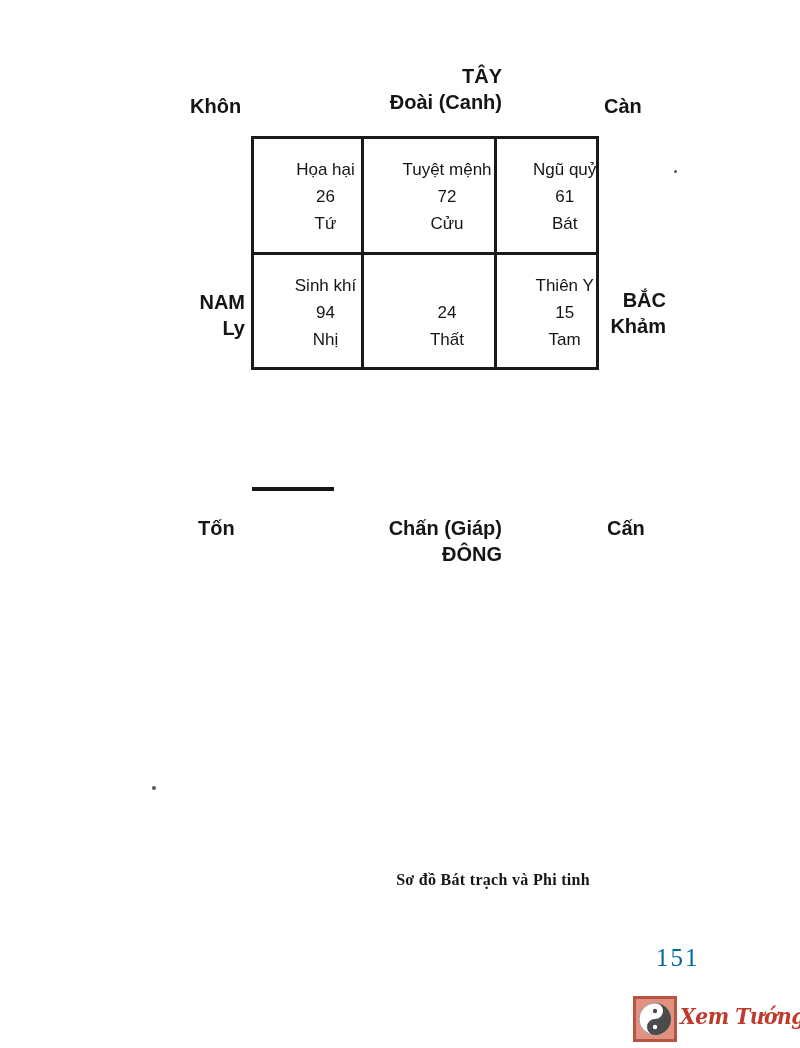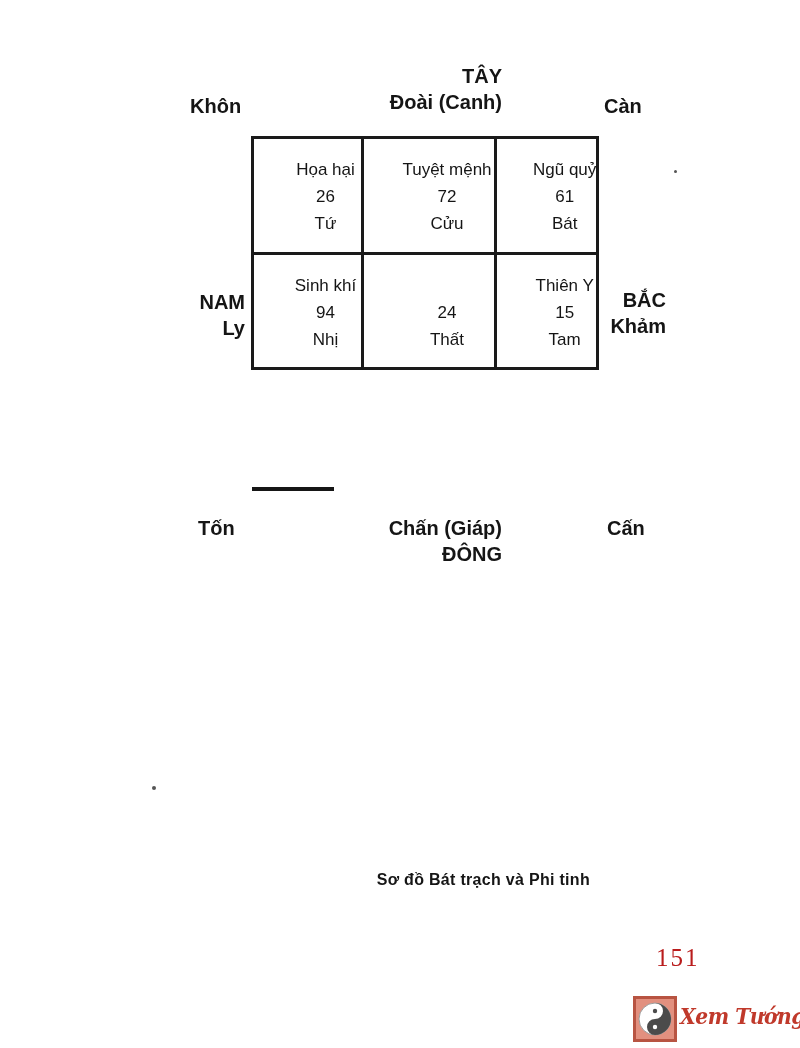--- a/index.html
+++ b/index.html
@@ -42,25 +42,25 @@
     padding:2px 0 0 0;
   }
   .c0{width:107px;} .c1{width:130px;} .c2{width:95px;}
   .r0 td{height:111px;} .r1 td{height:110px;} .r2 td{height:117px;}
   .ln{font-size:17px;line-height:27px;min-height:27px;white-space:nowrap;padding-left:36px;}
 
   .thickmark{left:252px;top:487px;width:82px;height:4px;background:#161616;}
 
   
   .caption{left:250px;top:864px;width:340px;font-size:16px;font-weight:700;
-           line-height:31px;letter-spacing:0.3px;}
+           line-height:31px;letter-spacing:0.3px;font-family:Liberation Serif, serif;}
 
   
   .pagenum{left:656px;top:944px;font-family:"Liberation Serif","DejaVu Serif",serif;
-           font-size:25px;letter-spacing:2px;color:#b91c1c;}
+           font-size:25px;letter-spacing:2px;color:#0369a1;}
 
   
   .wm{left:633px;top:996px;width:167px;height:48px;}
   .wm-icon{position:absolute;left:0;top:0;}
   .wm-text{
     position:absolute;left:47px;top:7px;
     font-family:"DejaVu Serif","Liberation Serif",serif;
     font-style:italic;font-weight:700;
     font-size:22px;color:#c0392b;
     transform:scaleX(0.92);transform-origin:left;

